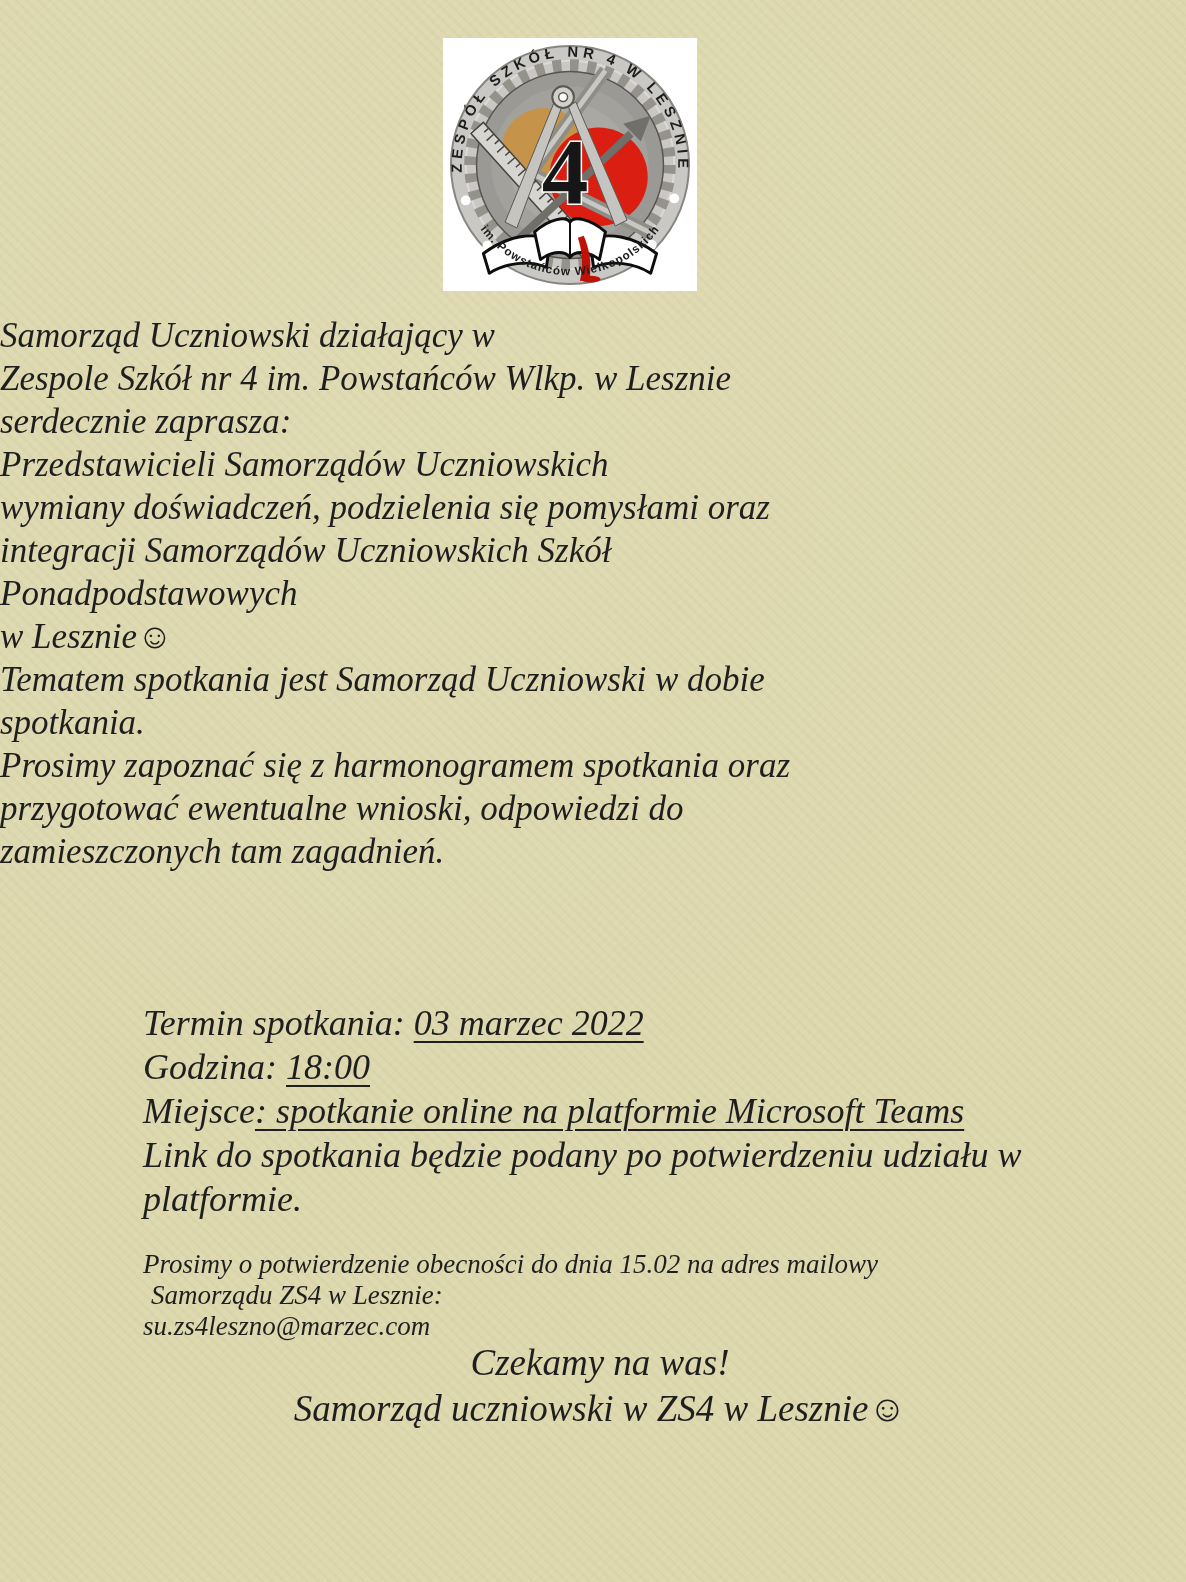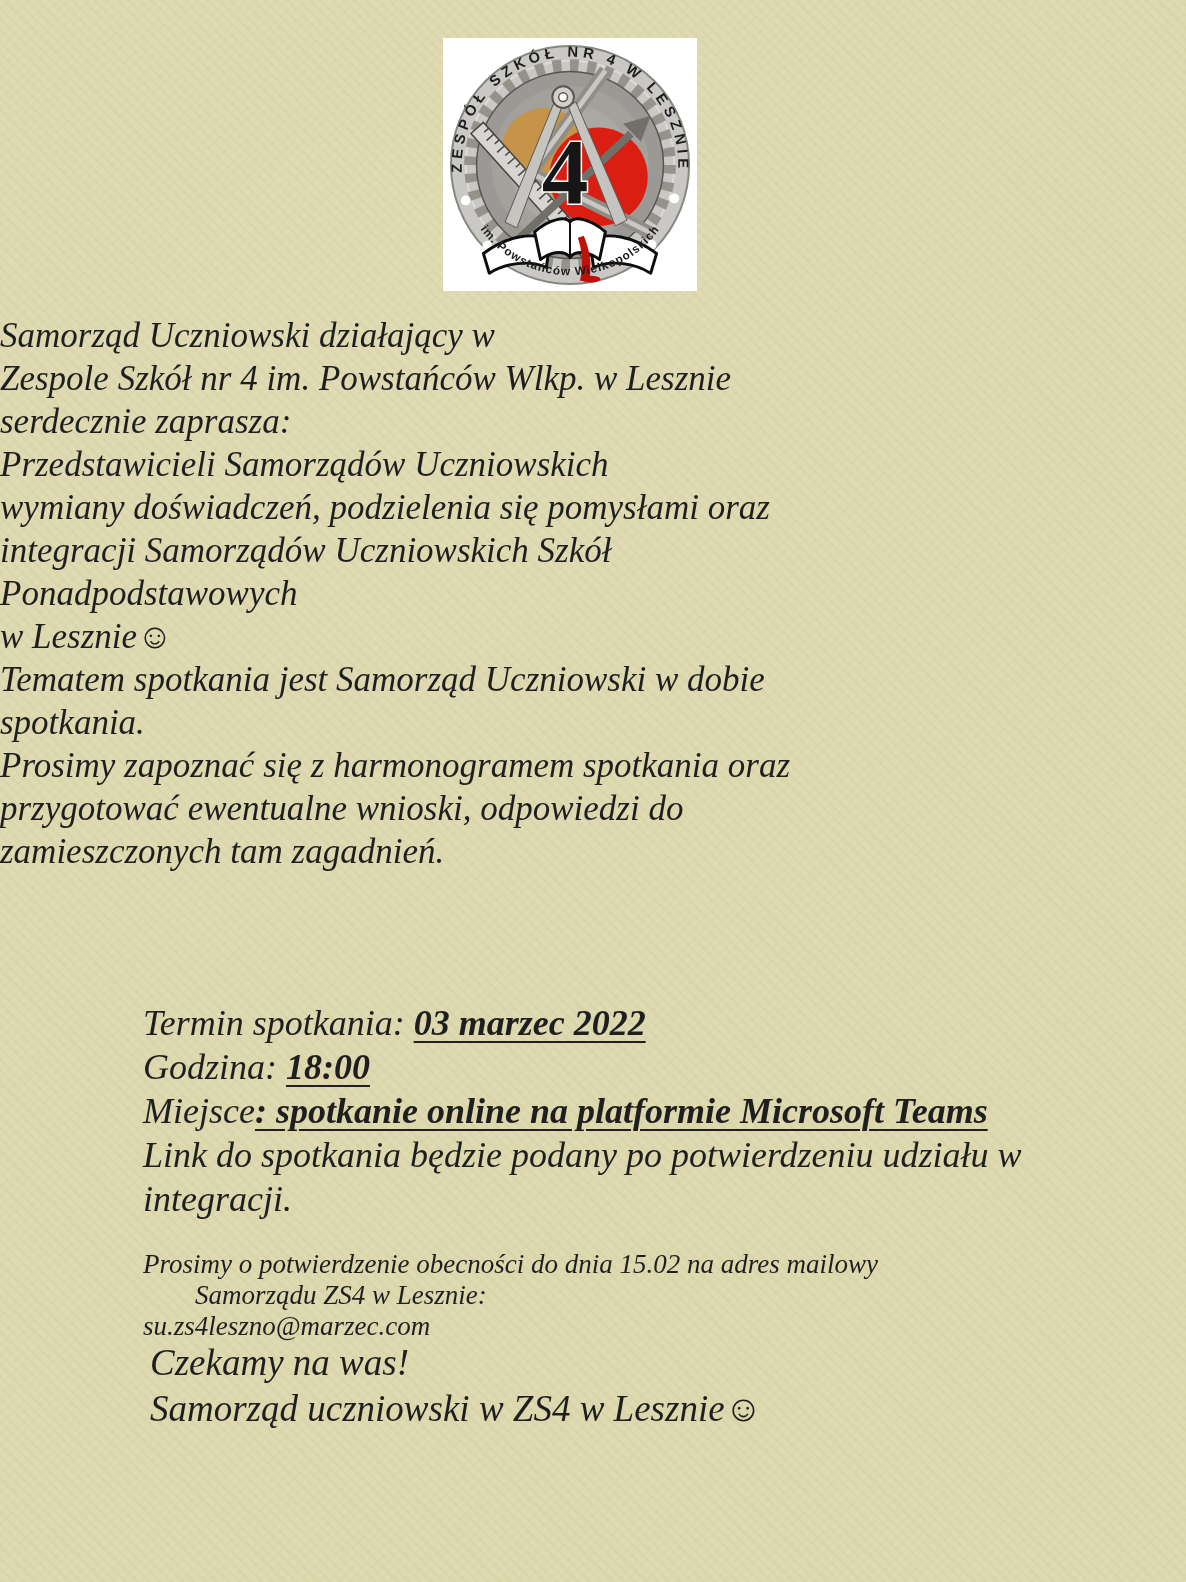--- a/index.html
+++ b/index.html
@@ -22,29 +22,29 @@
   .logo-box svg{display:block;}
   .logo-arc-text{font-family:"Liberation Sans","DejaVu Sans",sans-serif;font-style:normal;font-weight:bold;fill:#1c1c1c;}
   .intro{
     position:absolute;top:314px;left:0;width:1186px;
     text-align:left;font-size:35px;line-height:43px;
   }
   .details{
     position:absolute;top:1001px;left:143px;width:950px;
     font-size:36px;line-height:44px;
   }
-  .u{text-decoration:underline;text-decoration-thickness:2px;text-underline-offset:6px;font-weight:bold;}
+  .u{text-decoration:underline;text-decoration-thickness:2px;text-underline-offset:6px;}
   .contact{
     position:absolute;top:1249px;left:143px;width:900px;
     font-size:27px;line-height:31px;
   }
-  .indent{padding-left:8px;margin-left:44px;}
+  .indent{padding-left:8px;}
   .footer{
     position:absolute;top:1340px;right:136px;width:900px;
-    text-align:left;font-size:37px;line-height:46px;
+    text-align:center;font-size:37px;line-height:46px;
   }
 </style>
 </head>
 <body>
 
 <div class="page">
 
   <div class="logo-box">
     <svg width="244" height="244" viewBox="0 0 248 248" xmlns="http://www.w3.org/2000/svg">
       <defs>
@@ -117,21 +117,21 @@
     <div>Prosimy zapoznać się z harmonogramem spotkania oraz</div>
     <div>przygotować ewentualne wnioski, odpowiedzi do</div>
     <div>zamieszczonych tam zagadnień.</div>
   </div>
 
   <div class="details">
     <div><span>Termin spotkania: </span><span class="u">03 marzec 2022</span></div>
     <div><span>Godzina: </span><span class="u">18:00</span></div>
     <div><span>Miejsce</span><span class="u">: spotkanie online na platformie Microsoft Teams</span></div>
     <div>Link do spotkania będzie podany po potwierdzeniu udziału w</div>
-    <div>integracji.</div>
+    <div>platformie.</div>
   </div>
 
   <div class="contact">
     <div>Prosimy o potwierdzenie obecności do dnia 15.02 na adres mailowy</div>
     <div class="indent">Samorządu ZS4 w Lesznie:</div>
     <div>su.zs4leszno@marzec.com</div>
   </div>
 
   <div class="footer">
     <div>Czekamy na was!</div>

